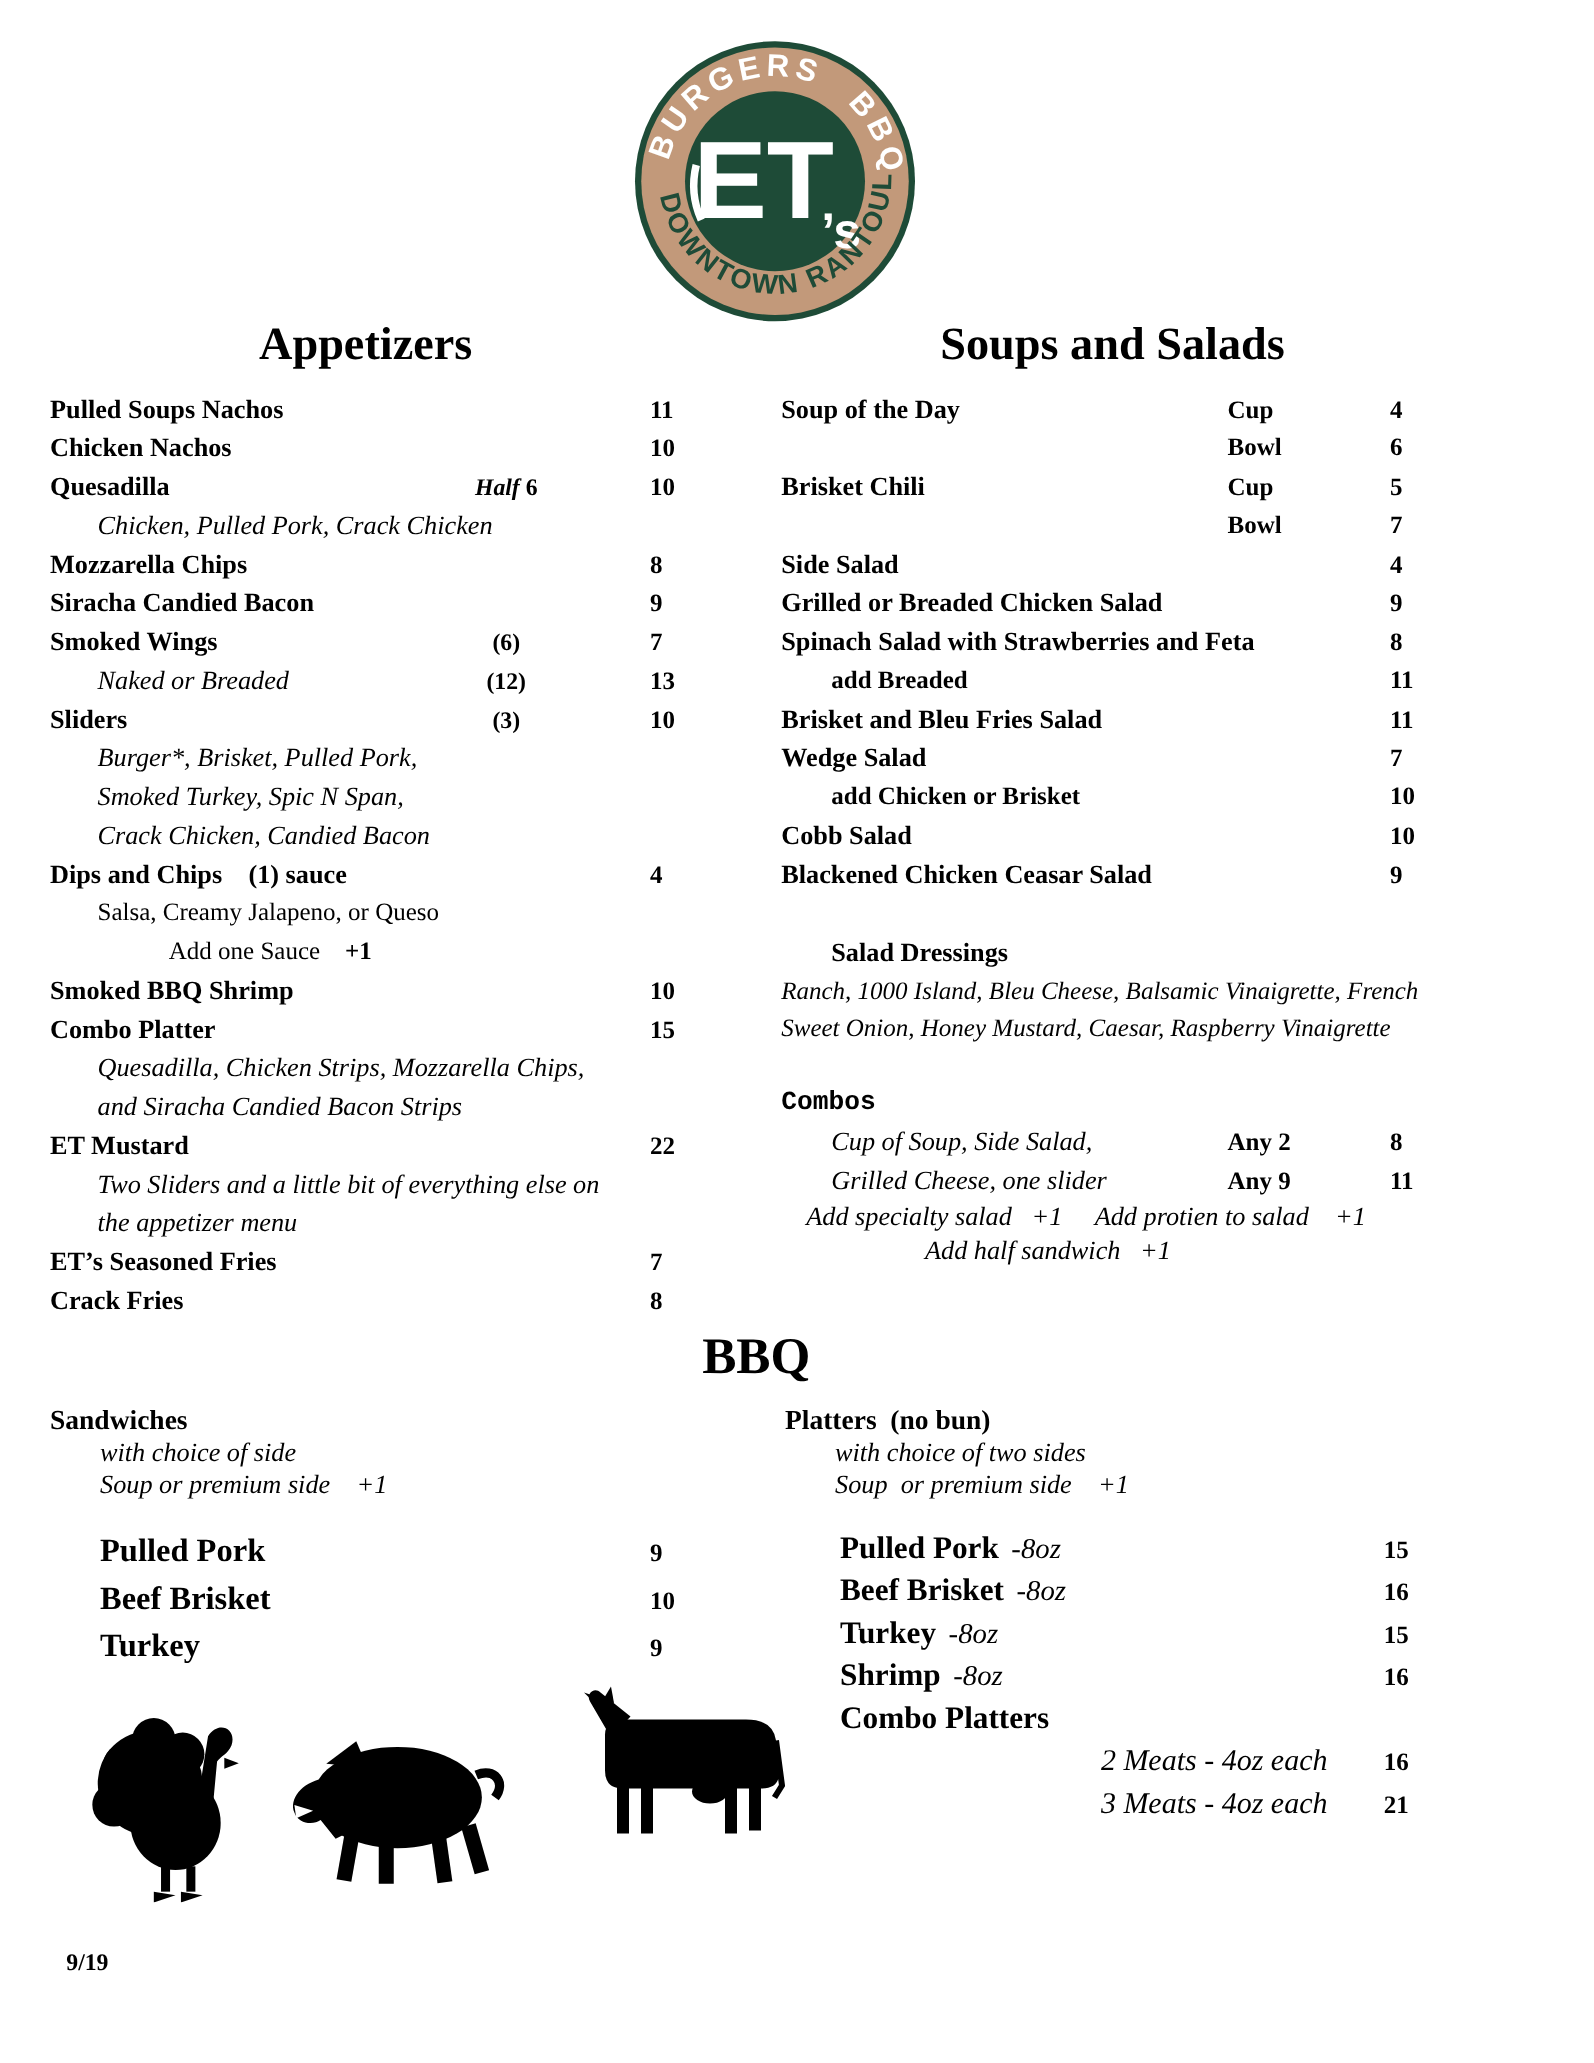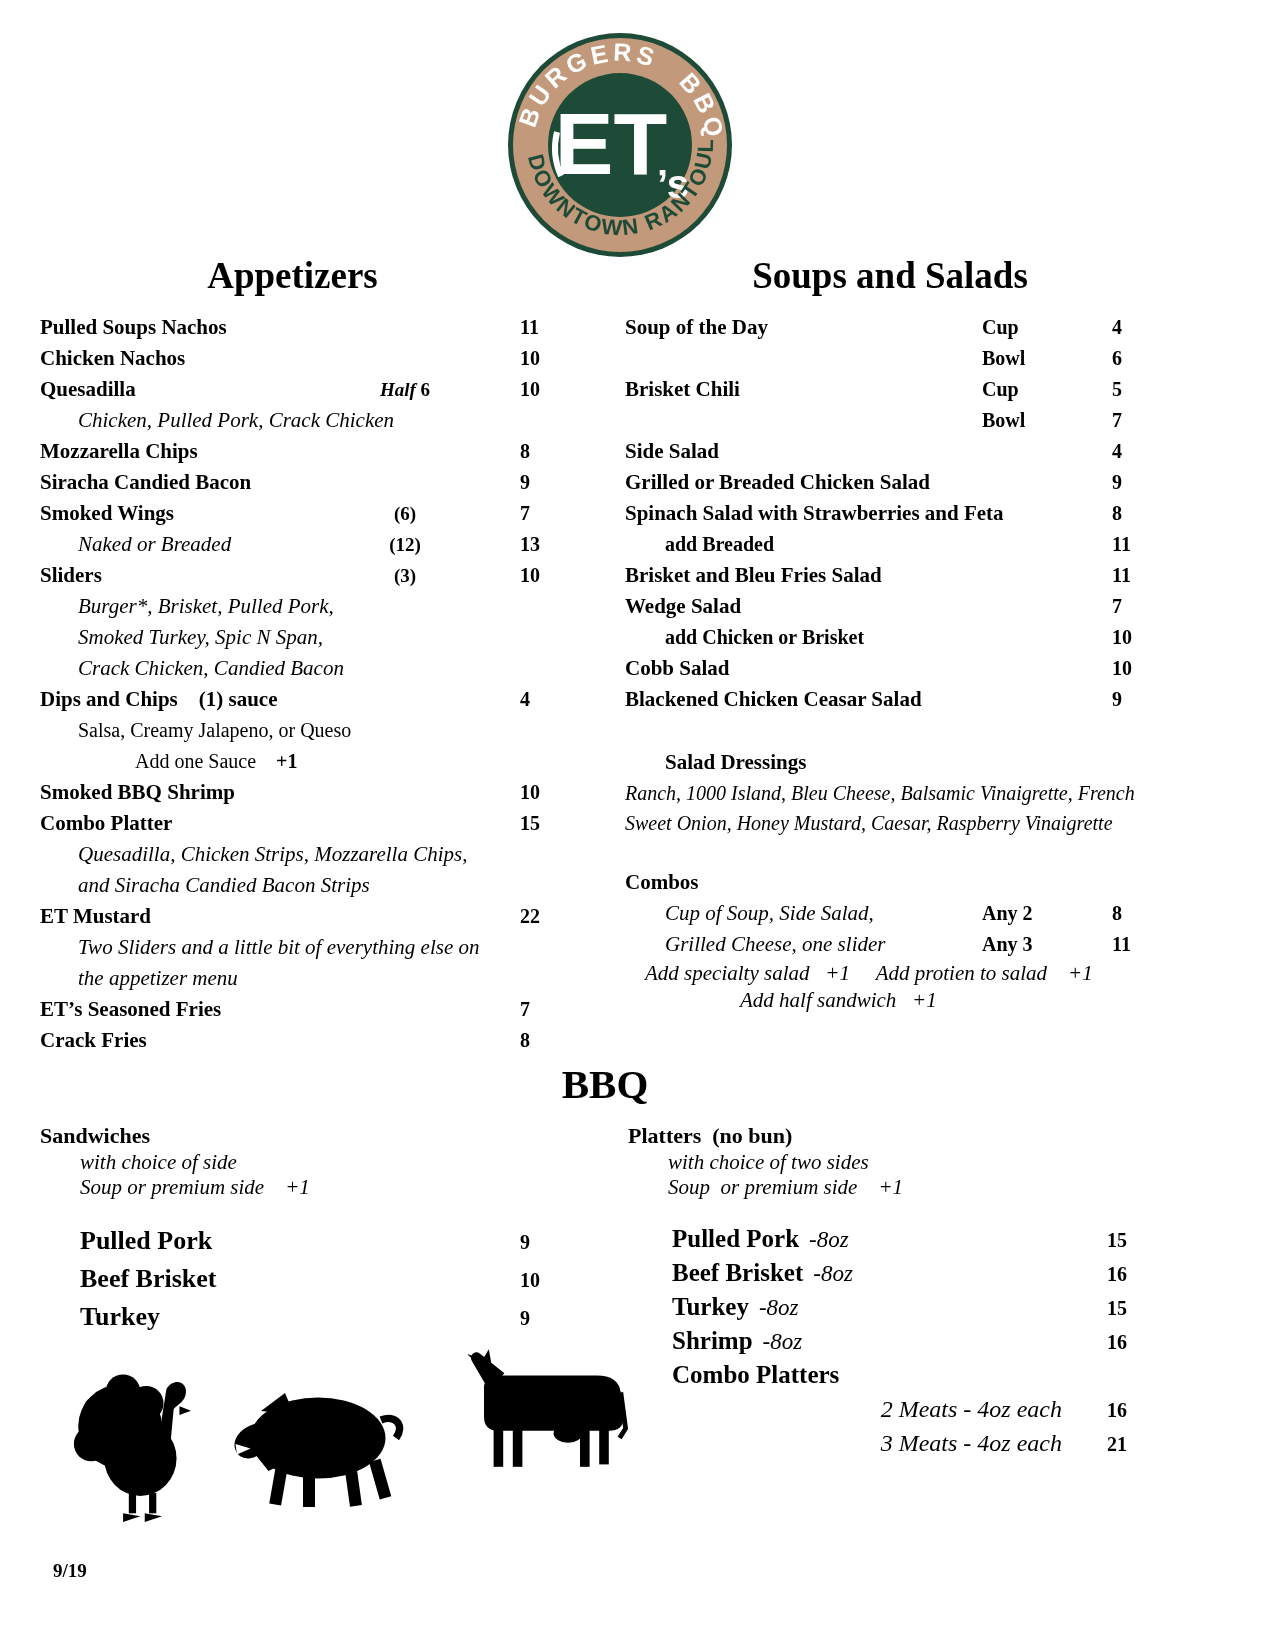--- a/index.html
+++ b/index.html
@@ -20,21 +20,21 @@
   .nm{font-size:21px;font-weight:bold;}
   .mid{font-size:19px;font-weight:bold;text-align:center;}
   .sz{font-size:20px;font-weight:bold;text-align:left;}
   .pr{font-size:20px;font-weight:bold;}
   .desc{font-size:21px;font-style:italic;padding-left:38px;}
   .plainline{font-size:20px;font-style:normal;padding-left:38px;}
   .addsauce{font-size:20px;padding-left:95px;}
   .plus{font-weight:bold;}
   .subnm{font-size:20px;font-weight:bold;padding-left:40px;}
   .inner-head{font-size:21px;font-weight:bold;padding-left:40px;height:31px;line-height:31px;}
-  .inner-head.noind{padding-left:0;}
+  .inner-head.noind{padding-left:0;font-family:Liberation Mono, monospace;}
   .dressing{font-size:20px;font-style:italic;line-height:30px;}
   .combo-desc{font-size:21px;font-style:italic;padding-left:40px;}
   .addline{font-size:21px;font-style:italic;padding-left:20px;line-height:27px;}
   .addline.center{padding-left:115px;}
   .gap32{height:32px;}.gap29{height:29px;}.gap22{height:22px;}
   
   .bbq-head{font-size:22px;font-weight:bold;line-height:28px;}
   .bbq-sub{font-size:21px;font-style:italic;padding-left:40px;line-height:25px;}
   .bbq-row{display:grid;align-items:baseline;}
   .left-col .bbq-row{grid-template-columns:480px 1fr;height:38px;line-height:38px;}
@@ -235,21 +235,21 @@
 
     <div class="gap29"></div>
     <div class="inner-head noind">Combos</div>
     <div class="row">
       <span class="combo-desc">Cup of Soup, Side Salad,</span>
       <span class="sz">Any 2</span>
       <span class="pr">8</span>
     </div>
     <div class="row">
       <span class="combo-desc">Grilled Cheese, one slider</span>
-      <span class="sz">Any 3</span>
+      <span class="sz">Any 9</span>
       <span class="pr">11</span>
     </div>
     <div class="addline pre">Add specialty salad   +1     Add protien to salad    +1</div>
     <div class="addline center pre">Add half sandwich   +1</div>
   </div>
 
   <div class="bbq-title">BBQ</div>
 
   <div class="abs left-col" style="left:40px;top:1122px;width:505px;">
     <div class="bbq-head">Sandwiches</div>

